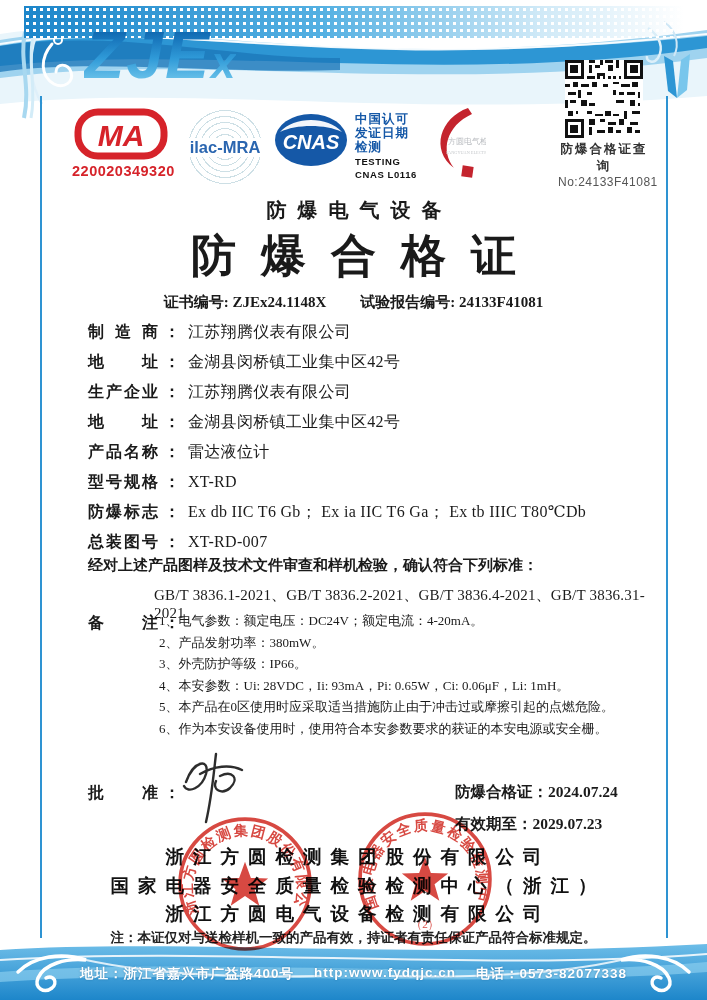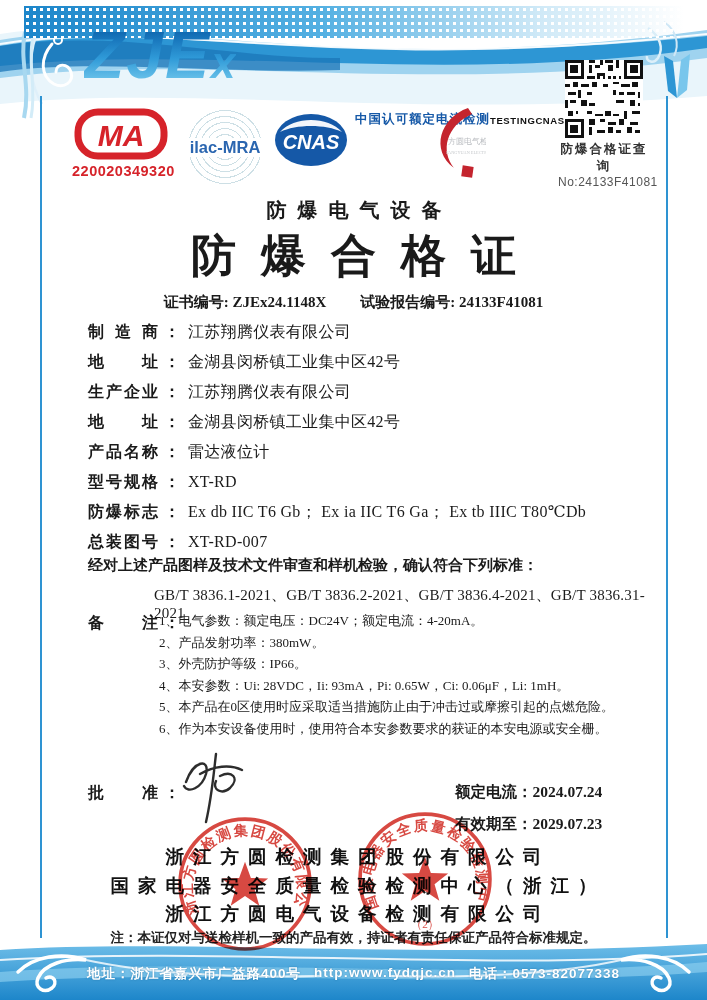--- a/index.html
+++ b/index.html
@@ -29,21 +29,21 @@
   .zjex .small{font-size:44px;}
 
   
   .cma{left:72px;top:108px;width:100px;text-align:center;}
   .cma .num{margin-top:3px;font:700 14.5px "Liberation Sans",sans-serif;color:#d6232a;letter-spacing:.5px;}
   .ilac{left:184px;top:106px;width:82px;height:82px;border-radius:50%;
         background:repeating-radial-gradient(circle at 50% 50%,rgba(90,150,170,.30) 0 1px,transparent 1px 6px);
         display:flex;align-items:center;justify-content:center;}
   .ilac span{background:#fff;padding:0 2px;font:700 16.5px "Liberation Sans",sans-serif;color:#2b66b0;}
   .cnas{left:274px;top:112px;display:flex;gap:7px;align-items:flex-start;}
-  .cnas-txt{display:flex;align-items:flex-end;}
+  .cnas-txt{display:flex;flex-direction:column;}
   .cnas-txt .cn{font:700 12.5px "Liberation Sans",sans-serif;color:#1558a7;line-height:14px;letter-spacing:1px;}
   .cnas-txt .en{font:700 9.5px "Liberation Sans",sans-serif;color:#111;line-height:11px;letter-spacing:.6px;margin-top:2px;}
   .fy-logo{left:424px;top:104px;}
   .qr-block{left:558px;top:60px;width:92px;text-align:center;}
   .qr-caption{margin-top:3px;font:700 12.5px "Liberation Sans",sans-serif;color:#333;letter-spacing:2px;}
   .qr-number{font:400 12px "Liberation Sans",sans-serif;color:#555;letter-spacing:.5px;}
 
   
   .subtitle{left:0;top:197px;width:707px;text-align:center;font-weight:700;font-size:20px;
             letter-spacing:11px;padding-left:12px;box-sizing:border-box;}
@@ -72,21 +72,21 @@
   .dates{left:455px;top:776px;font-size:15.5px;font-weight:700;line-height:32px;white-space:nowrap;}
 
   
   .companies{left:0;top:843px;width:707px;text-align:center;z-index:3;}
   .companies div{font:700 18.5px "Liberation Sans","DejaVu Sans",sans-serif;
                  letter-spacing:9px;padding-left:9px;line-height:28.5px;color:#111;}
   .stamp{z-index:5;mix-blend-mode:multiply;opacity:.88;pointer-events:none;}
   .stamp.l{left:176px;top:813px;} .stamp.r{left:356px;top:808px;}
 
   .note-line{left:0;top:929px;width:707px;text-align:center;font-size:13.5px;font-weight:700;z-index:4;color:#222;}
-  .addr-line{left:0;bottom:17px;width:707px;display:flex;justify-content:center;gap:13px;z-index:6;
+  .addr-line{left:0;bottom:17px;width:707px;display:flex;justify-content:center;gap:20px;z-index:6;
              color:#fff;font:700 13.5px "Liberation Sans",sans-serif;letter-spacing:1px;
              text-shadow:0 0 2px rgba(20,90,140,.6);}
 </style>
 </head>
 <body>
 
 <div class="page">
 
   <svg class="abs top-deco" viewBox="0 0 707 120" width="707" height="120">
     <path d="M0 34 C150 10 330 88 707 34 L707 96 C420 120 180 84 0 104 Z" fill="#e9f5fb"></path>
@@ -123,21 +123,21 @@
   </div>
 
   <div class="abs cnas">
     <svg width="74" height="56" viewBox="0 0 74 56">
       <ellipse cx="37" cy="28" rx="36" ry="26" fill="#1558a7"></ellipse>
       <path d="M6 20 C20 4 54 4 68 20 C52 12 22 12 6 20 Z" fill="#fff" opacity=".95"></path>
       <text x="37" y="37" text-anchor="middle" font-family="Liberation Sans,sans-serif" font-style="italic" font-size="20" font-weight="bold" fill="#fff">CNAS</text>
     </svg>
     <div class="cnas-txt">
       <span class="cn">中国认可</span>
-      <span class="cn">额定电流</span>
+      <span class="cn">发证日期</span>
       <span class="cn">检测</span>
       <span class="en">TESTING</span>
       <span class="en">CNAS L0116</span>
     </div>
   </div>
 
   <div class="abs fy-logo">
     <svg width="62" height="84" viewBox="0 0 62 84">
       <path d="M44 4 C16 14 6 46 30 64 C16 47 22 22 48 10 Z" fill="#c4242e"></path>
       <rect x="38" y="62" width="11" height="11" fill="#c4242e" transform="rotate(8 43 67)"></rect>
@@ -188,21 +188,21 @@
     <div>4、本安参数：Ui: 28VDC，Ii: 93mA，Pi: 0.65W，Ci: 0.06μF，Li: 1mH。</div>
     <div>5、本产品在0区使用时应采取适当措施防止由于冲击过或摩擦引起的点燃危险。</div>
     <div>6、作为本安设备使用时，使用符合本安参数要求的获证的本安电源或安全栅。</div>
   </div>
 
   <div class="abs approve-label frow"><span class="flabel hei">批准</span><span class="fcolon">：</span></div>
   <svg class="abs signature" width="110" height="80" viewBox="0 0 110 80">
     <path d="M30 34 C38 12 54 10 50 26 C46 40 32 46 28 38 M44 26 C58 18 74 16 86 22 M60 6 C58 22 56 48 50 74 M64 28 C76 22 84 30 74 40 C66 47 56 42 60 33" stroke="#161616" stroke-width="2.4" fill="none" stroke-linecap="round" opacity=".9"></path>
   </svg>
   <div class="abs dates">
-    <div><span>额定电流：</span><span>2024.07.24</span></div>
+    <div><span>防爆合格证：</span><span>2024.07.24</span></div>
     <div><span>有效期至：</span><span>2029.07.23</span></div>
   </div>
 
   <div class="abs companies">
     <div>浙江方圆检测集团股份有限公司</div>
     <div>国家电器安全质量检验检测中心（浙江）</div>
     <div>浙江方圆电气设备检测有限公司</div>
   </div>
 
   <svg class="abs stamp l" width="138" height="138" viewBox="0 0 136 136">

